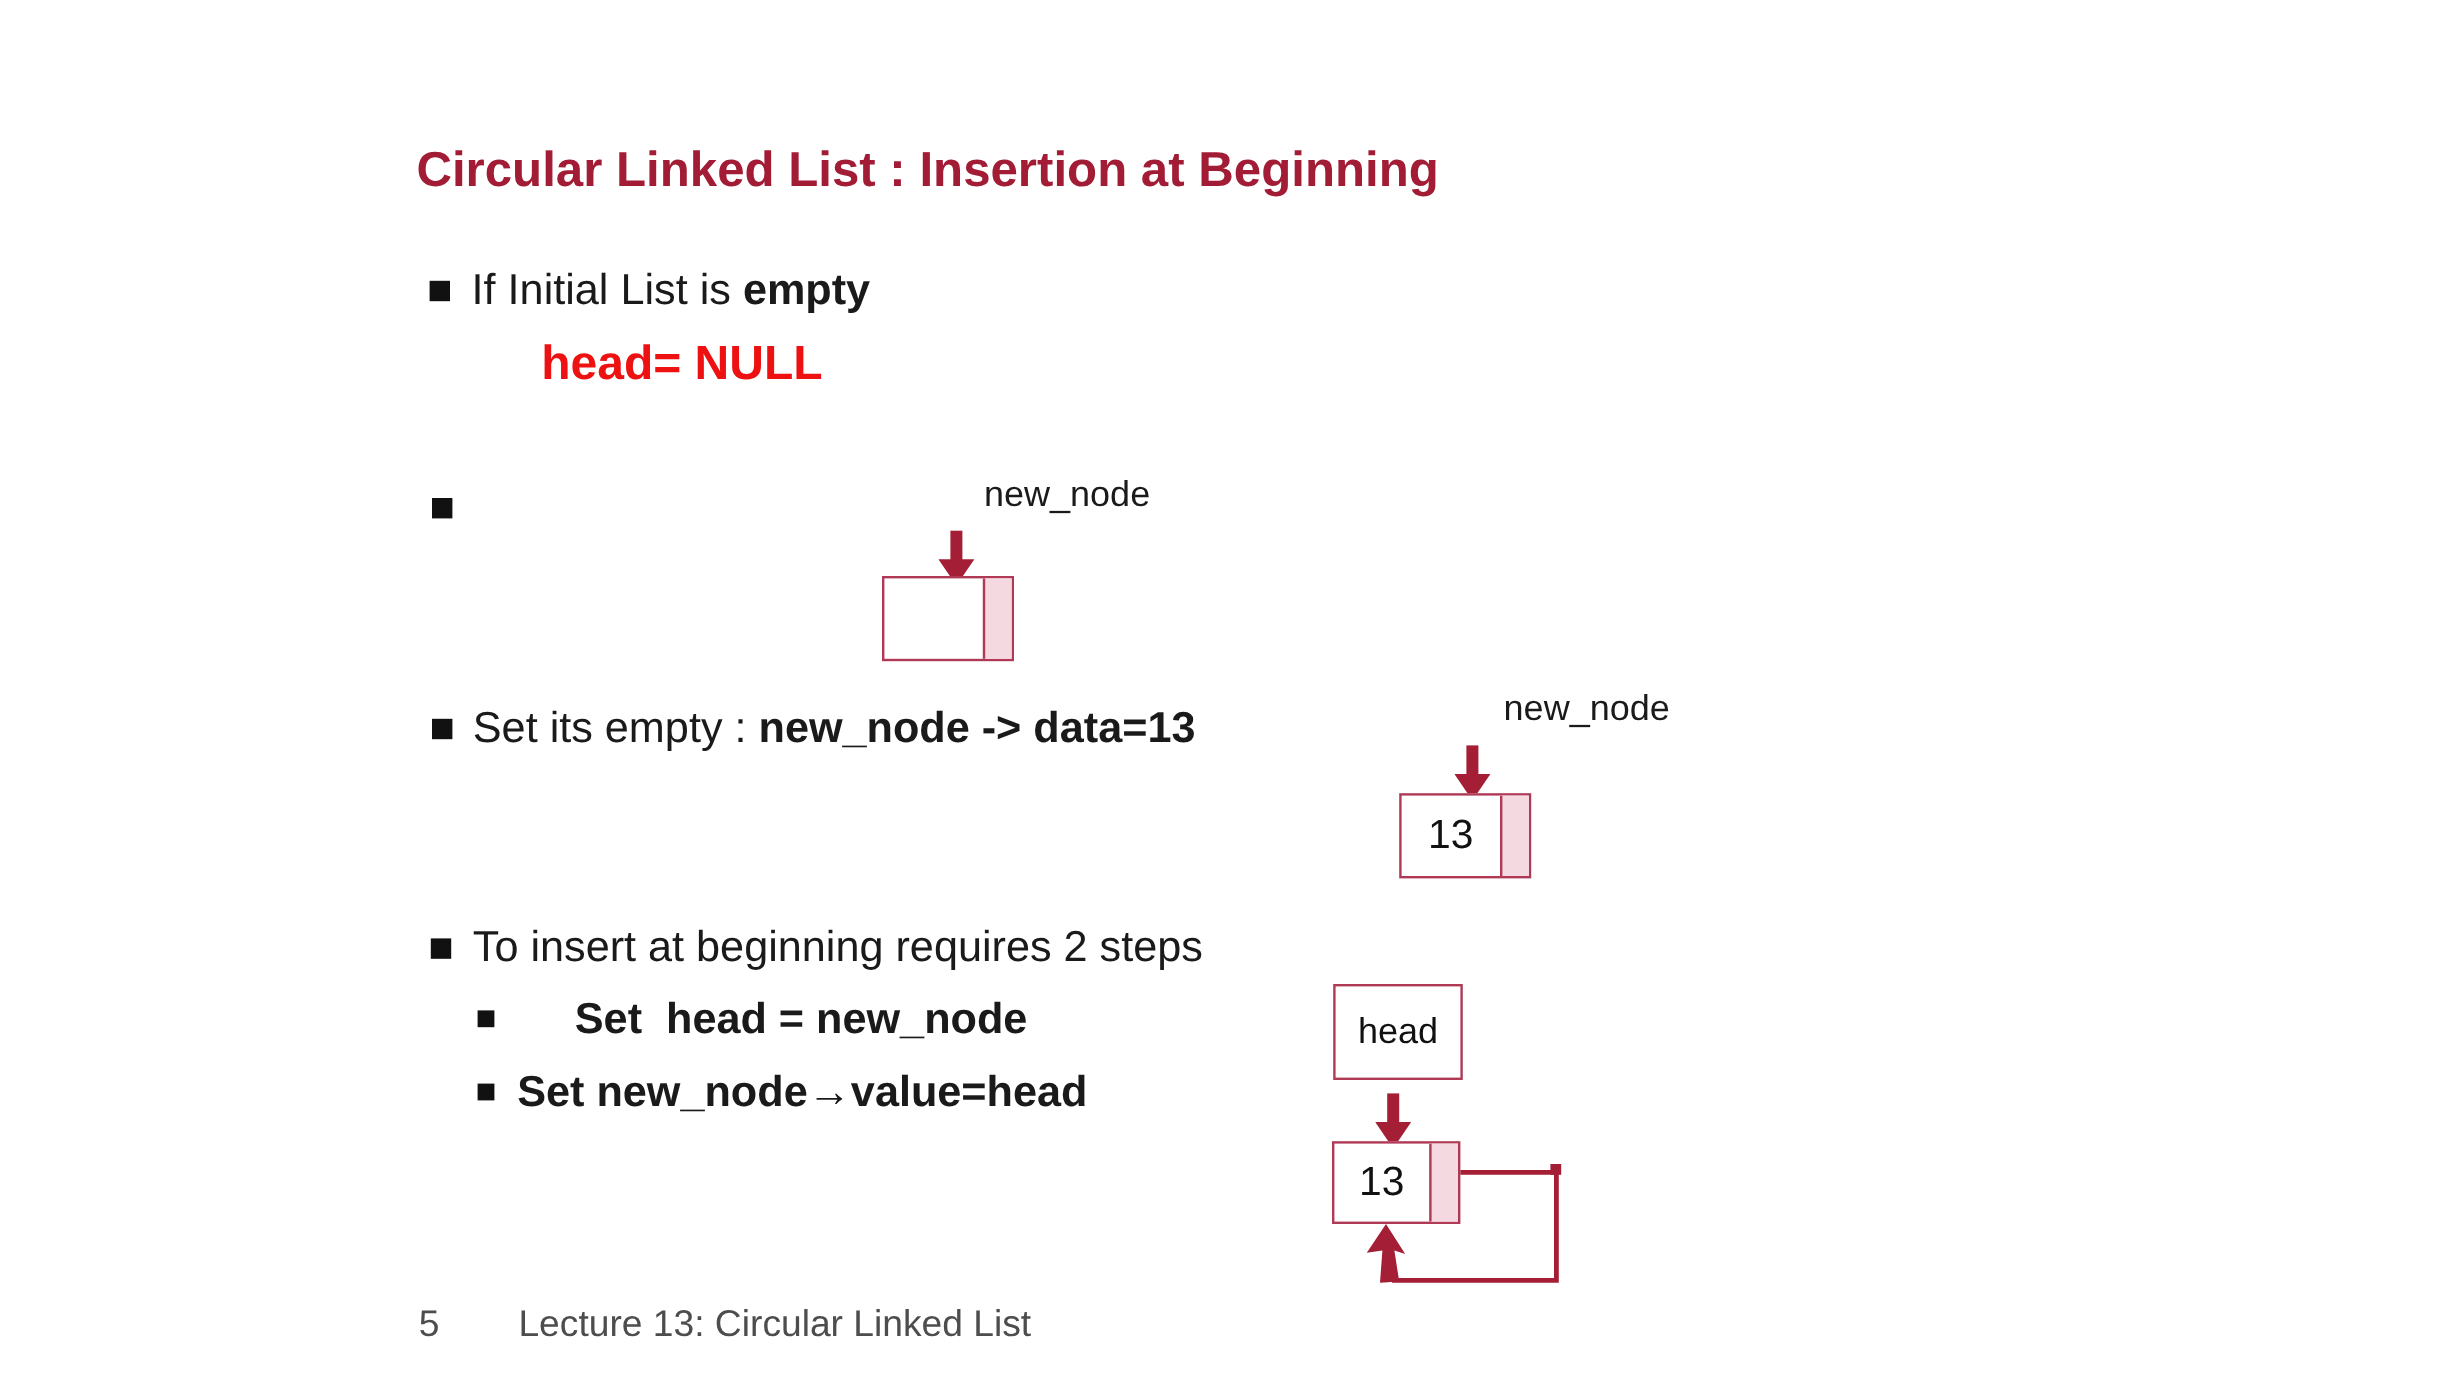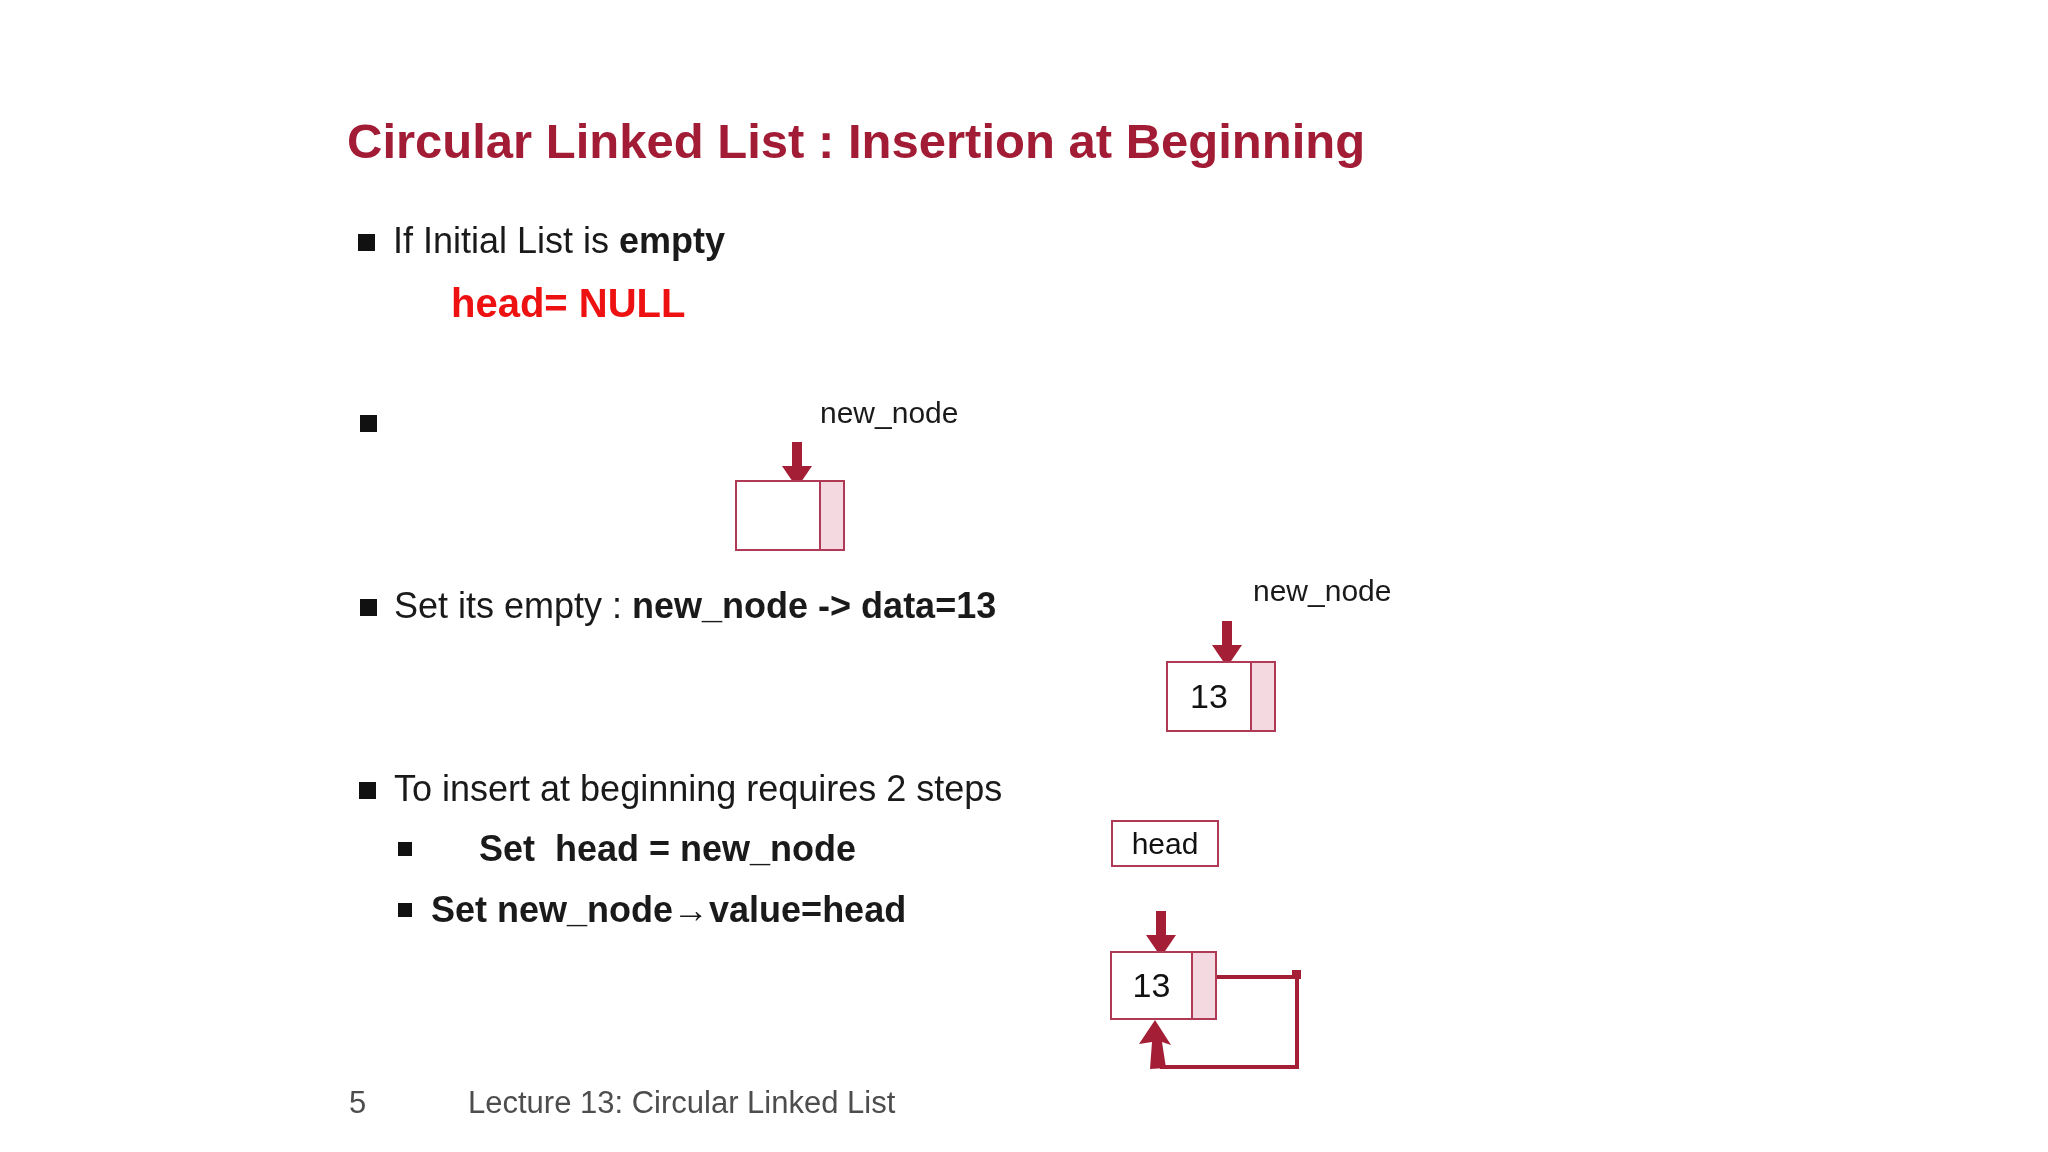--- a/index.html
+++ b/index.html
@@ -5,37 +5,37 @@
   :root{
     --title:#A21C35; --red:#EE1111; --diagram:#A41E35;
     --box-border:#B03A56; --pink:#F5D9E0; --text:#1A1A1A; --footer:#4D4D4D;
   }
   *{margin:0;padding:0;box-sizing:border-box;}
   html,body{width:2048px;height:1152px;background:#fff;overflow:hidden;}
   body{font-family:"Liberation Sans","DejaVu Sans",sans-serif;color:var(--text);}
   .slide{position:relative;width:2048px;height:1152px;background:#fff;}
 
   .abs{position:absolute;}
-  .title{left:347px;top:118px;font-size:49px;line-height:46px;font-weight:700;color:var(--title);white-space:nowrap;}
+  .title{left:347px;top:118px;font-size:41px;line-height:46px;font-weight:700;color:var(--title);white-space:nowrap;}
   .t{font-size:36px;line-height:44px;white-space:nowrap;color:var(--text);}
   .t b{font-weight:700;}
   .red-line{left:451px;top:281px;font-size:40px;line-height:44px;font-weight:700;color:var(--red);white-space:nowrap;}
   .bullet-sq{width:17px;height:17px;background:#111;}
   .bullet-sq.small{width:14px;height:14px;}
   .diagram-label{font-size:30px;line-height:34px;color:var(--text);white-space:nowrap;}
 
   .node{background:#fff;border:2px solid var(--box-border);display:flex;}
   .node-data{flex:1;display:flex;align-items:center;justify-content:center;font-size:34px;color:#111;border-radius:27px;}
   .node-next{width:24px;background:var(--pink);border-left:2px solid var(--box-border);}
 
   .head-box{background:#fff;border:2px solid var(--box-border);display:flex;align-items:center;justify-content:center;font-size:30px;color:#111;}
 
   .arrow{color:var(--diagram);}
   .footer-num{left:349px;top:1085px;font-size:31px;color:var(--footer);}
-  .footer-cap{left:468px;top:1085px;font-size:31px;color:var(--footer);white-space:nowrap;}
+  .footer-cap{left:432px;top:1085px;font-size:31px;color:var(--footer);white-space:nowrap;}
 </style>
 </head>
 <body>
 
 <div class="slide">
 
   <div class="abs title">Circular Linked List : Insertion at Beginning</div>
 
   <div class="abs bullet-sq" style="left:358px;top:234px;"></div>
   <div class="abs t" style="left:393px;top:219px;"><span>If Initial List is </span><b>empty</b></div>
@@ -68,21 +68,21 @@
 
   <div class="abs bullet-sq" style="left:359px;top:782px;"></div>
   <div class="abs t" style="left:394px;top:767px;">To insert at beginning requires 2 steps</div>
 
   <div class="abs bullet-sq small" style="left:398px;top:842px;"></div>
   <div class="abs t" style="left:431px;top:827px;font-weight:700;white-space:pre;margin-left:48px;">Set  head = new_node</div>
 
   <div class="abs bullet-sq small" style="left:398px;top:903px;"></div>
   <div class="abs t" style="left:431px;top:888px;font-weight:700;white-space:pre;">Set new_node→value=head</div>
 
-  <div class="abs head-box" style="left:1111px;top:820px;width:108px;height:47px;">head</div>
+  <div class="abs head-box" style="left:1111px;top:820px;width:108px;height:80px;">head</div>
   <svg class="abs arrow" style="left:1146px;top:911px;" width="30" height="46" viewBox="0 0 30 46">
     <rect x="10" y="0" width="10" height="26" fill="currentColor"></rect>
     <polygon points="0,24 30,24 15,46" fill="currentColor"></polygon>
   </svg>
   <div class="abs node" style="left:1110px;top:951px;width:107px;height:69px;">
     <div class="node-data">13</div>
     <div class="node-next"></div>
   </div>
   <svg class="abs arrow" style="left:1100px;top:940px;" width="215" height="145" viewBox="0 0 215 145">
     <path d="M117 37 H197 V127 H60" fill="none" stroke="currentColor" stroke-width="4"></path>

